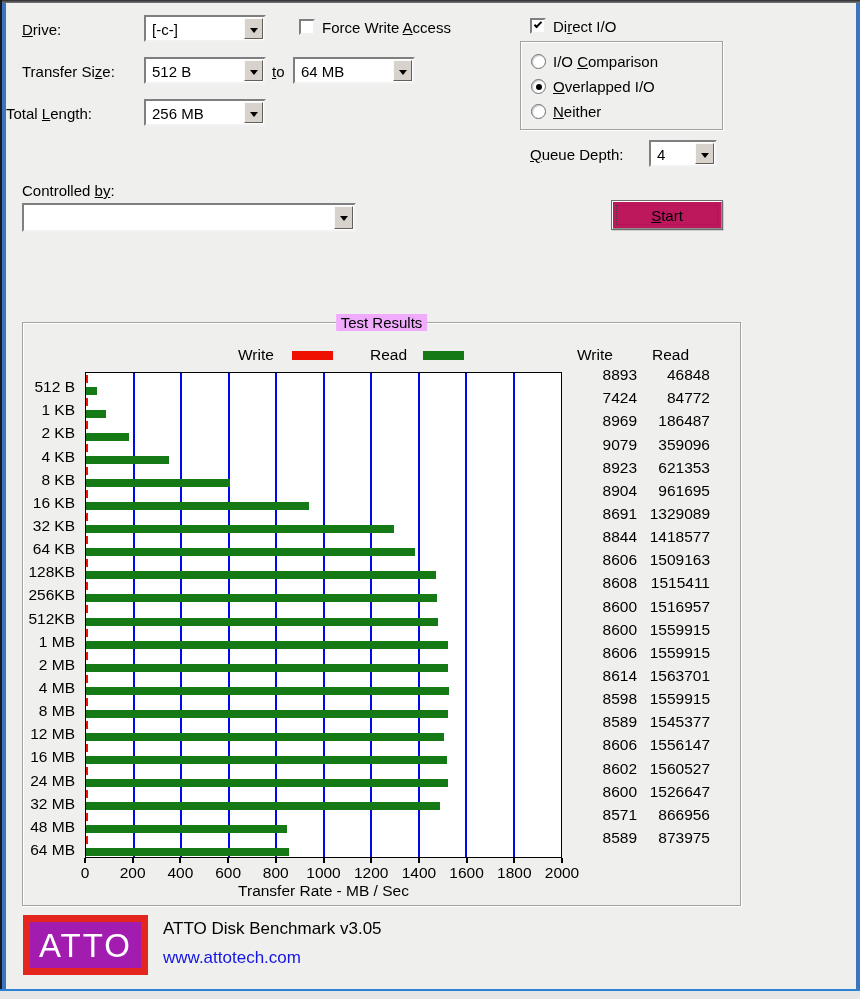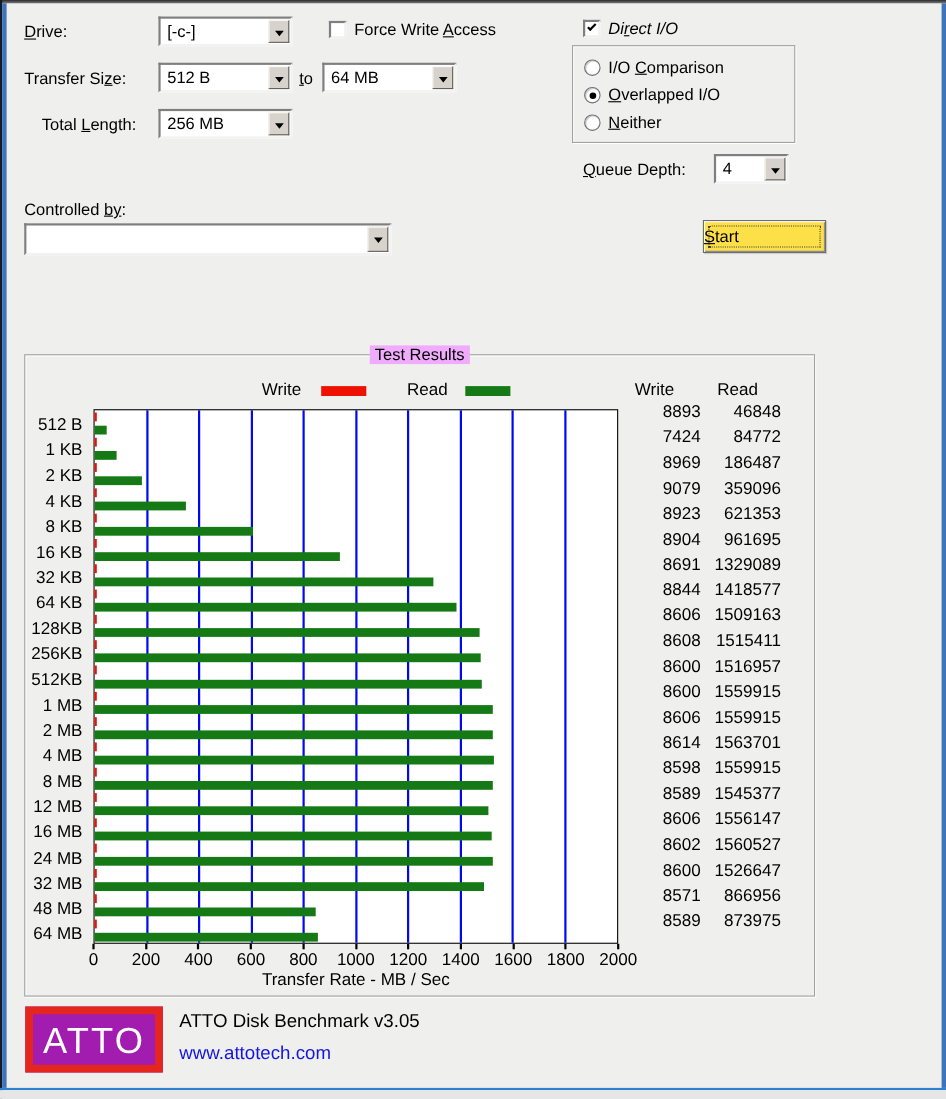--- a/index.html
+++ b/index.html
@@ -39,23 +39,23 @@
          border:1px solid #6f6f6f; box-shadow:inset 1px 1px 1px #c9c9c9; }
   .rad .dot { display:none; position:absolute; left:50%; top:50%; width:6px; height:6px; margin:-3px 0 0 -3px;
               border-radius:50%; background:#000; }
   .rad.on .dot { display:block; }
 
   
   .groupbox { position:absolute; border:1px solid #a3a29e; box-shadow:1px 1px 0 #fff, inset 1px 1px 0 #fff; }
   .groupbox .gtitle { position:absolute; top:-9px; background:#f0abfc; padding:0 5px; font-size:15px; white-space:nowrap; }
 
   
-  .btn { position:absolute; left:639px; top:200px; width:112px; height:30px; background:#fde047;
+  .btn { position:absolute; left:611px; top:200px; width:112px; height:30px; background:#be185d;
          border:1px solid #6d6d6d; box-shadow:inset 1px 1px 0 #ffffff, inset -1px -1px 0 #8f8f8f, 1px 1px 0 #cfcfcf;
-         font-size:15px; display:flex; align-items:center; justify-content:flex-start; cursor:default; }
+         font-size:15px; display:flex; align-items:center; justify-content:center; cursor:default; }
   .btn .focus { position:absolute; inset:4px; border:1px dotted #444; }
 
   
   .desc { position:absolute; left:22px; top:241px; width:719px; height:70px; background:#fff;
           border:2px solid; border-color:#767676 #e9e9e9 #e9e9e9 #767676; }
   .desc .txt { position:absolute; left:7px; top:6px; font-size:15px; }
   .desc .sb  { position:absolute; top:0; right:0; bottom:0; width:17px; background:#f3f3f3; border-left:1px solid #e4e4e4; }
   .chev { position:absolute; left:4px; width:8px; height:8px; border-top:2px solid #9a9a9a; border-right:2px solid #9a9a9a; }
   .chev.up   { top:8px;    transform:rotate(-45deg); }
   .chev.down { bottom:8px; transform:rotate(135deg); }
@@ -111,38 +111,38 @@
     <span class="val">[-c-]</span>
     <span class="dd">
         <span class="tri"></span>
       </span>
   </div>
   <div class="cb" style="left:299px; top:19px;"></div>
   <div class="lbl" style="left:322px; top:19px;"><span>Force Write </span><span class="u">A</span><span>ccess</span></div>
   <div class="cb on" style="left:530px; top:18px;">
       <span class="mark"></span>
     </div>
-  <div class="lbl" style="left:553px; top:18px;font-style:italic;"><span>Di</span><span class="u">r</span><span>ect I/O</span></div>
+  <div class="lbl" style="left:553px; top:18px;"><span>Di</span><span class="u">r</span><span>ect I/O</span></div>
 
   <div class="lbl" style="left:22px; top:63px;"><span>Transfer Si</span><span class="u">z</span><span>e:</span></div>
   <div class="combo" style="left:144px; top:57px; width:122px;">
     <span class="val">512 B</span>
     <span class="dd">
         <span class="tri"></span>
       </span>
   </div>
   <div class="lbl" style="left:272px; top:63px;"><span></span><span class="u">t</span><span>o</span></div>
   <div class="combo" style="left:293px; top:57px; width:122px;">
     <span class="val">64 MB</span>
     <span class="dd">
         <span class="tri"></span>
       </span>
   </div>
 
-  <div class="lbl" style="left:38px; top:105px;"><span>Total </span><span class="u">L</span><span>ength:</span></div>
+  <div class="lbl" style="left:6px; top:105px;"><span>Total </span><span class="u">L</span><span>ength:</span></div>
   <div class="combo" style="left:144px; top:99px; width:122px;">
     <span class="val">256 MB</span>
     <span class="dd">
         <span class="tri"></span>
       </span>
   </div>
 
   <div class="groupbox" style="left:520px; top:41px; width:203px; height:89px;">
     <div class="rad" style="left:10px; top:12px;"></div>
     <div class="lbl" style="left:32px; top:11px;"><span>I/O </span><span class="u">C</span><span>omparison</span></div>

